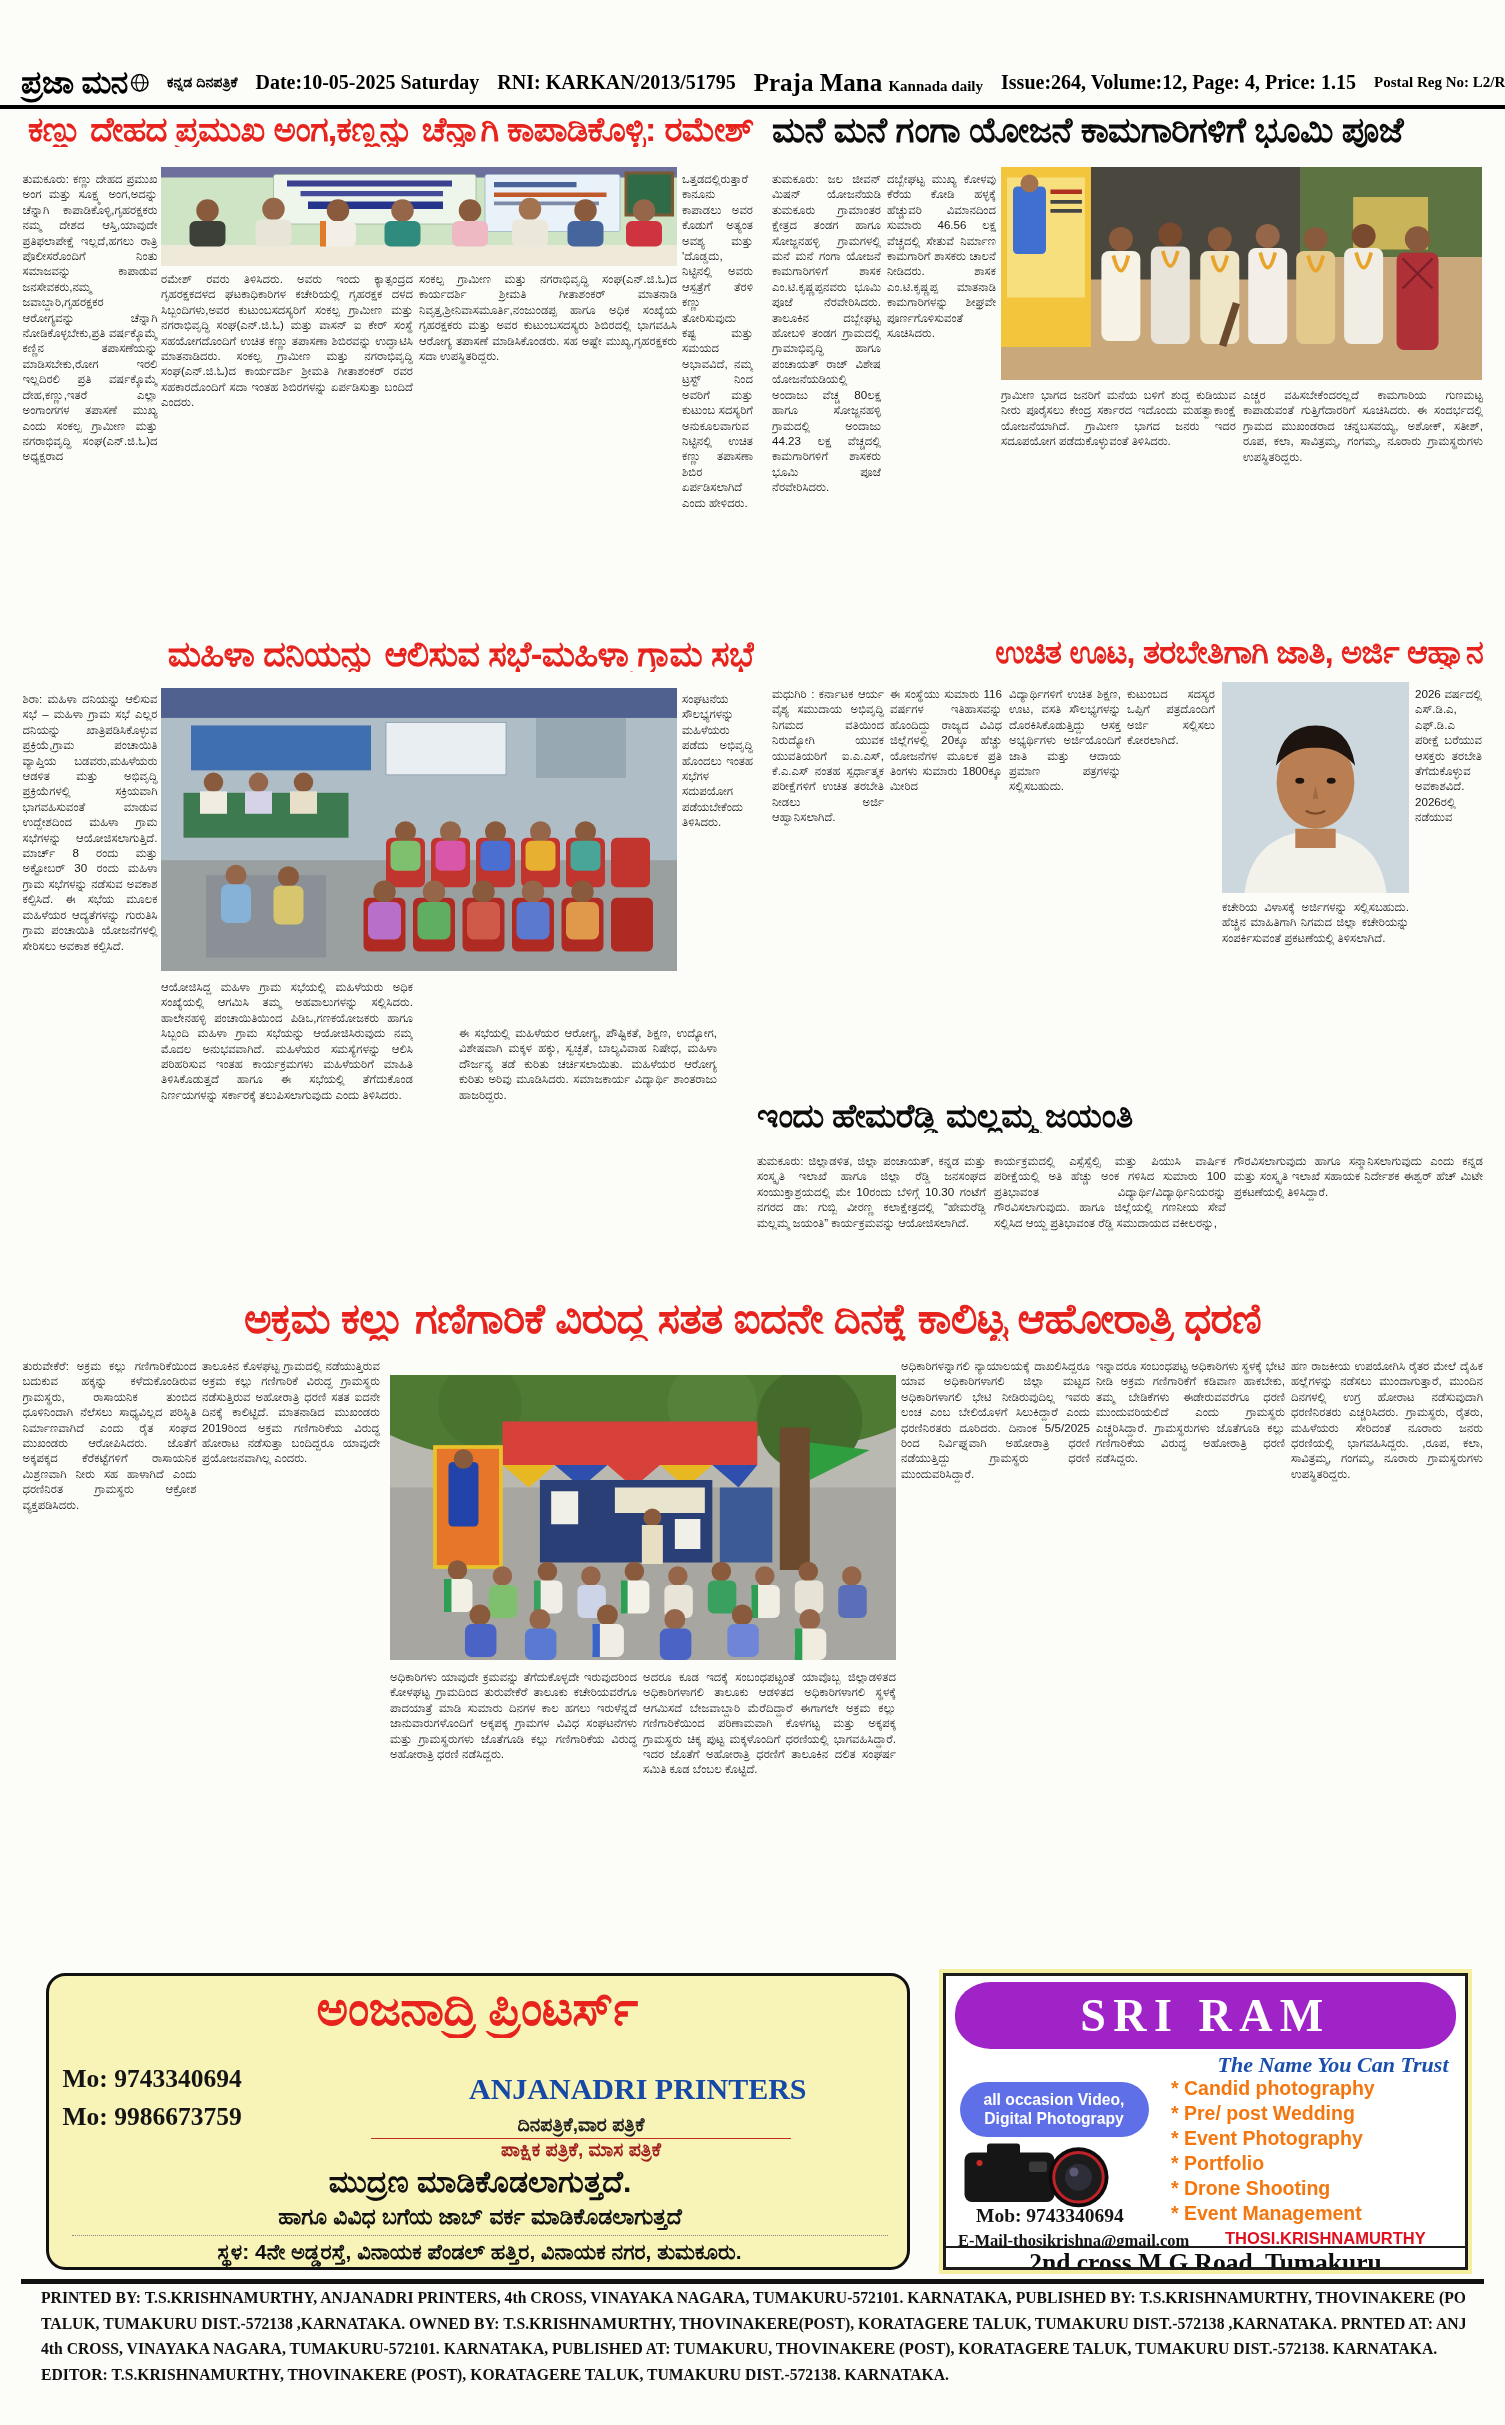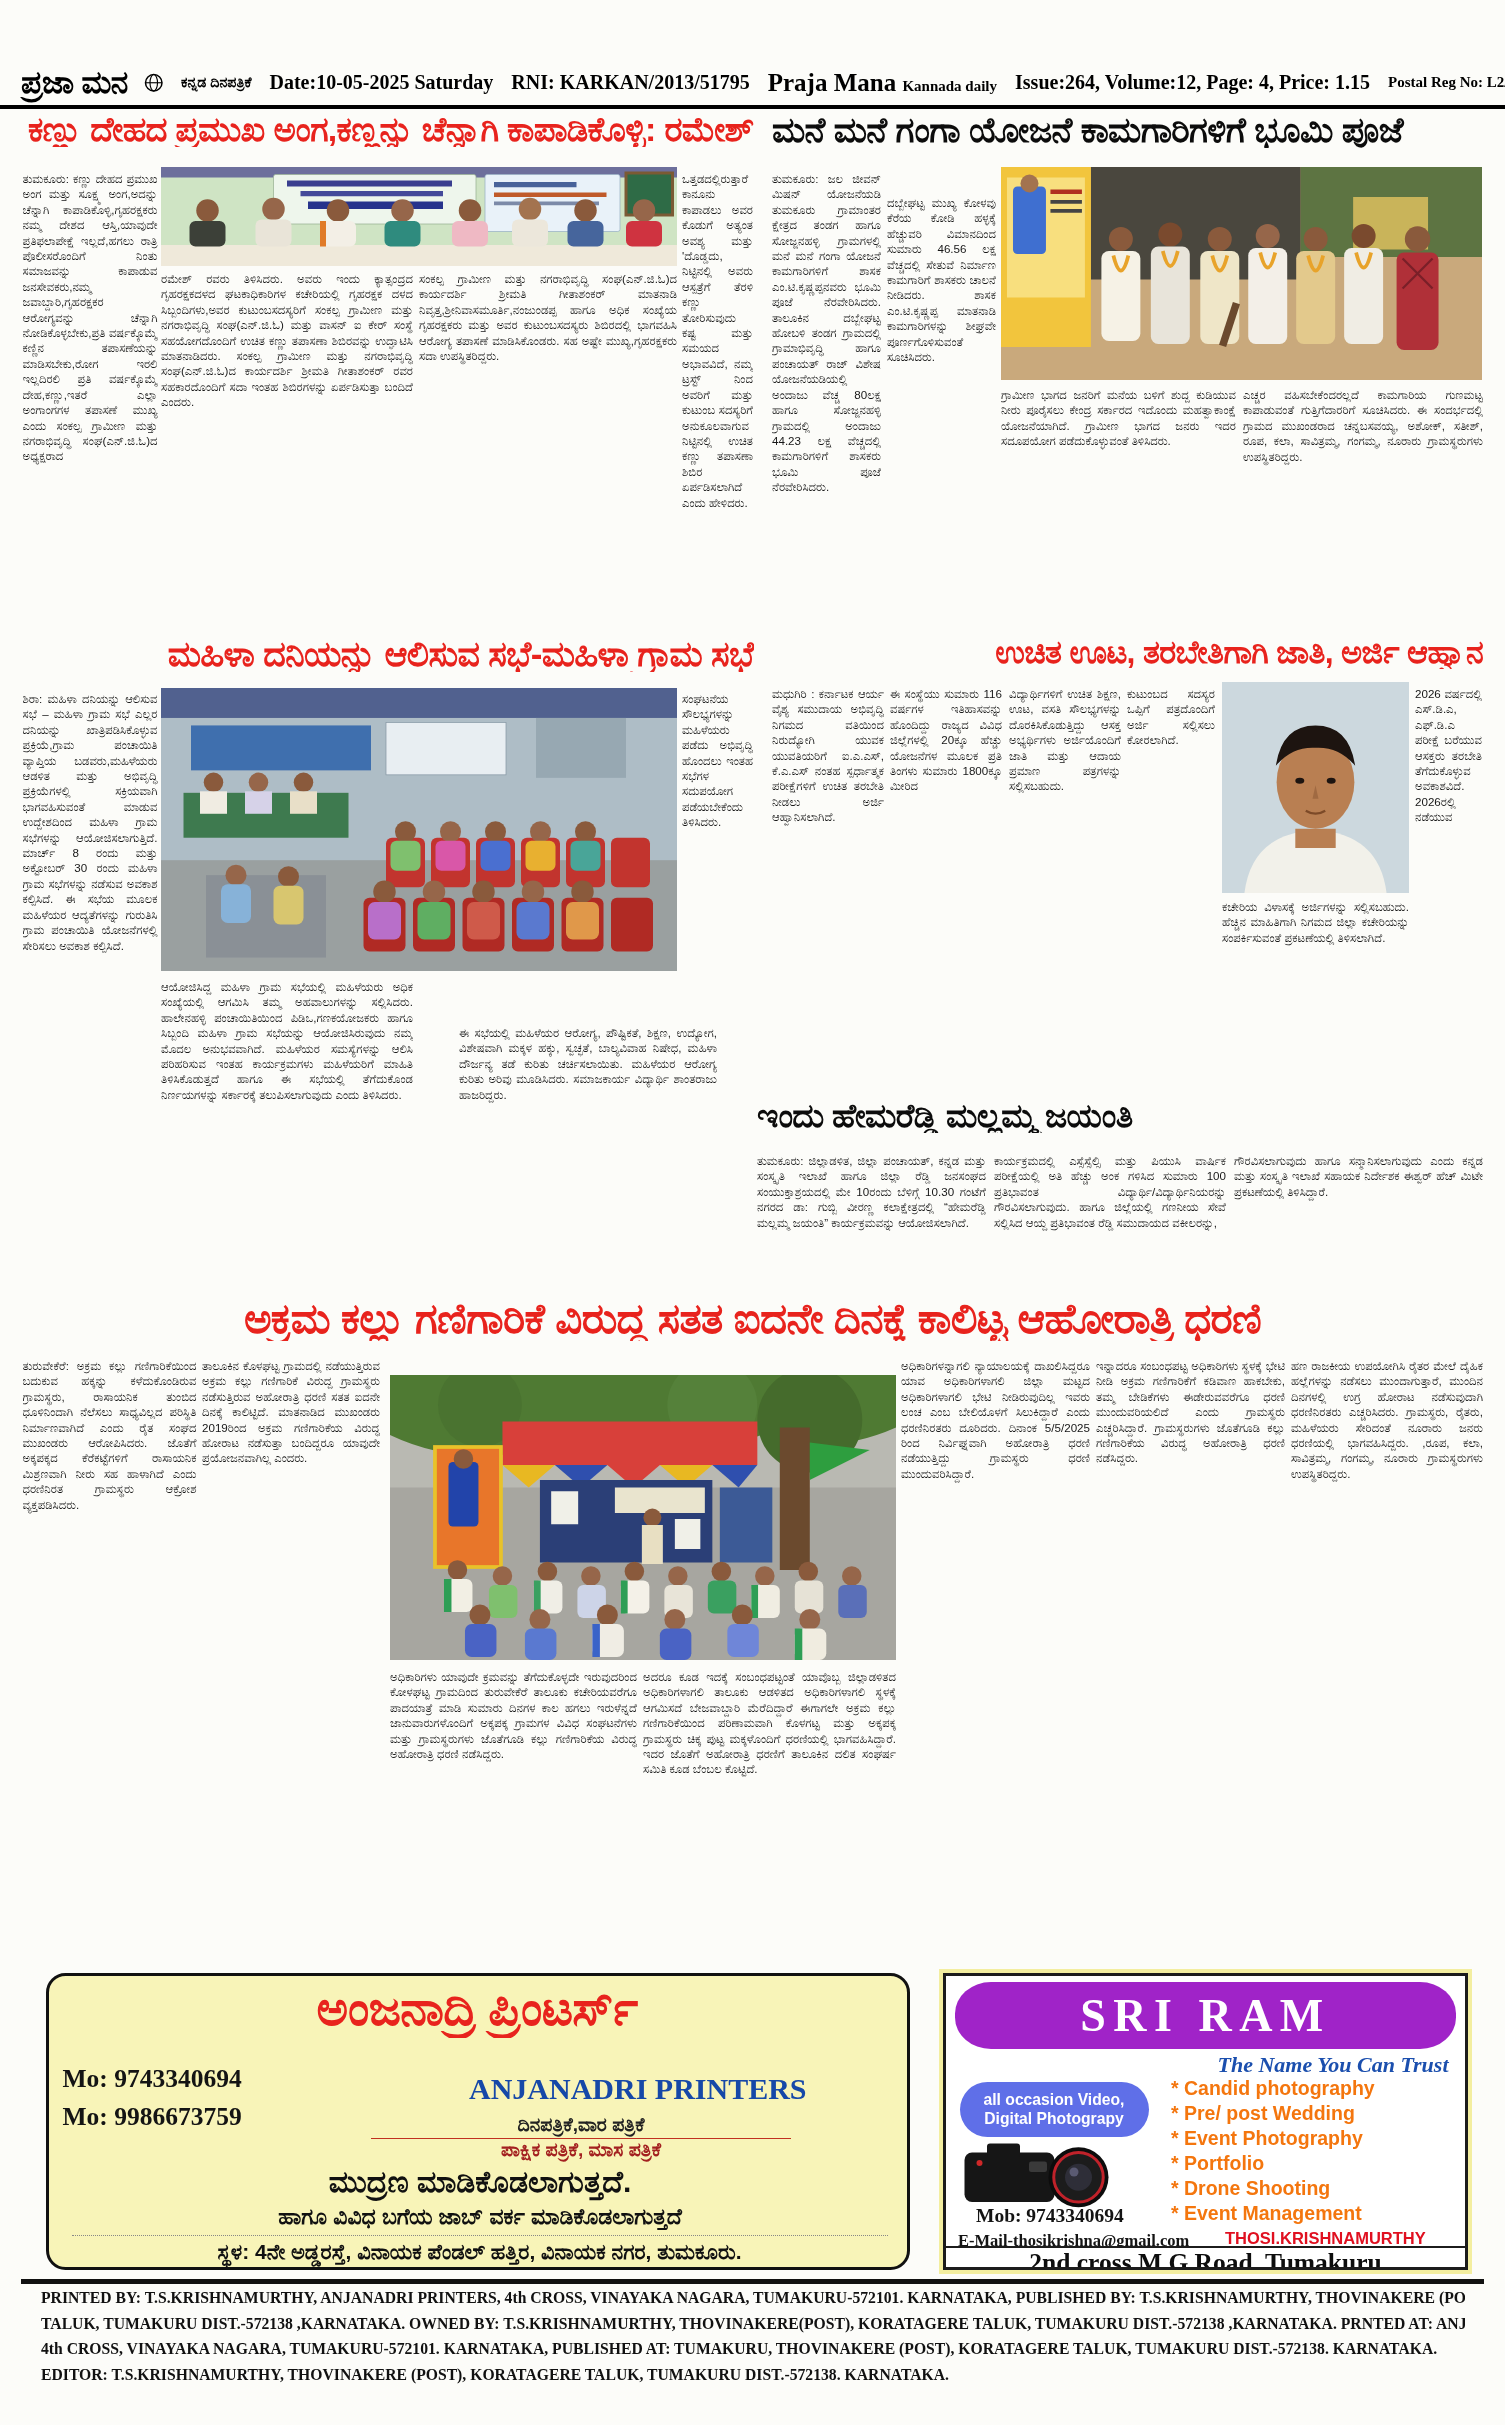--- a/index.html
+++ b/index.html
@@ -3,21 +3,21 @@
 <meta charset="utf-8">
 <style>
   * { margin:0; padding:0; box-sizing:border-box; }
   html,body { background:#888; }
   .page { position:relative; width:1505px; height:2426px; background:#fcfcf9;
           font-family:"Liberation Sans", sans-serif; overflow:hidden; margin:0 auto; }
 
   
   .masthead { position:absolute; left:21px; top:63px; width:1466px; height:39px;
               display:flex; align-items:center; gap:18px; white-space:nowrap; color:#000; }
-  .mh-logo { font-size:31.5px; font-weight:900; letter-spacing:-0.7px; display:flex; align-items:center; gap:16px; }
+  .mh-logo { font-size:31.5px; font-weight:900; letter-spacing:-0.7px; display:flex; align-items:center; gap:2px; }
   .mh-sub  { font-size:14.2px; font-weight:bold; }
   .mh-serif{ font-family:"Liberation Serif", serif; font-weight:bold; font-size:20px; }
   .mh-name { font-family:"Liberation Serif", serif; font-weight:bold; font-size:25px; }
   .mh-name small { font-size:15px; }
   .mh-postal{ font-family:"Liberation Serif", serif; font-weight:bold; font-size:15px; }
   .header-rule { position:absolute; left:0; top:105px; width:1505px; height:3.7px; background:#000; }
 
   
   .headline { position:absolute; font-weight:bold; line-height:1.04; letter-spacing:-0.7px;
               white-space:nowrap; overflow:hidden; }
@@ -32,21 +32,21 @@
   .a1-headline { left:22.5px; top:112px; width:731px; font-size:34px; }
   .a1-colL { left:22.5px;  top:171px; width:135px; height:451px; }
   .a1-photo { left:161px; top:167px; width:516px; height:99px; }
   .a1-col2 { left:161px; top:271px; width:252px; height:351px; }
   .a1-col3 { left:419px; top:271px; width:258px; height:351px; }
   .a1-colR { left:682px; top:171px; width:71px;  height:451px; }
 
   
   .a2-headline { left:772px; top:112px; width:711px; font-size:35px; }
   .a2-col1 { left:772px; top:171px; width:109px; height:451px; }
-  .a2-col2 { left:887px; top:171px; width:109px; height:451px;margin-top:24px; }
+  .a2-col2 { left:887px; top:171px; width:109px; height:451px; }
   .a2-photo { left:1001px; top:167px; width:481px; height:213px; }
   .a2-col3 { left:1001px; top:387px; width:235px; height:235px; }
   .a2-col4 { left:1243px; top:387px; width:240px; height:235px; }
 
   
   .a3-headline { left:22.5px; top:636px; width:731px; font-size:35px; }
   .a3-colL { left:22.5px;  top:691px; width:135px; height:597px; }
   .a3-photo { left:161px; top:688px; width:516px; height:283px; }
   .a3-col2 { left:161px; top:979px; width:252px; height:309px; }
   .a3-col3 { left:419px; top:1025px; width:258px; height:309px;margin-left:40px; }

